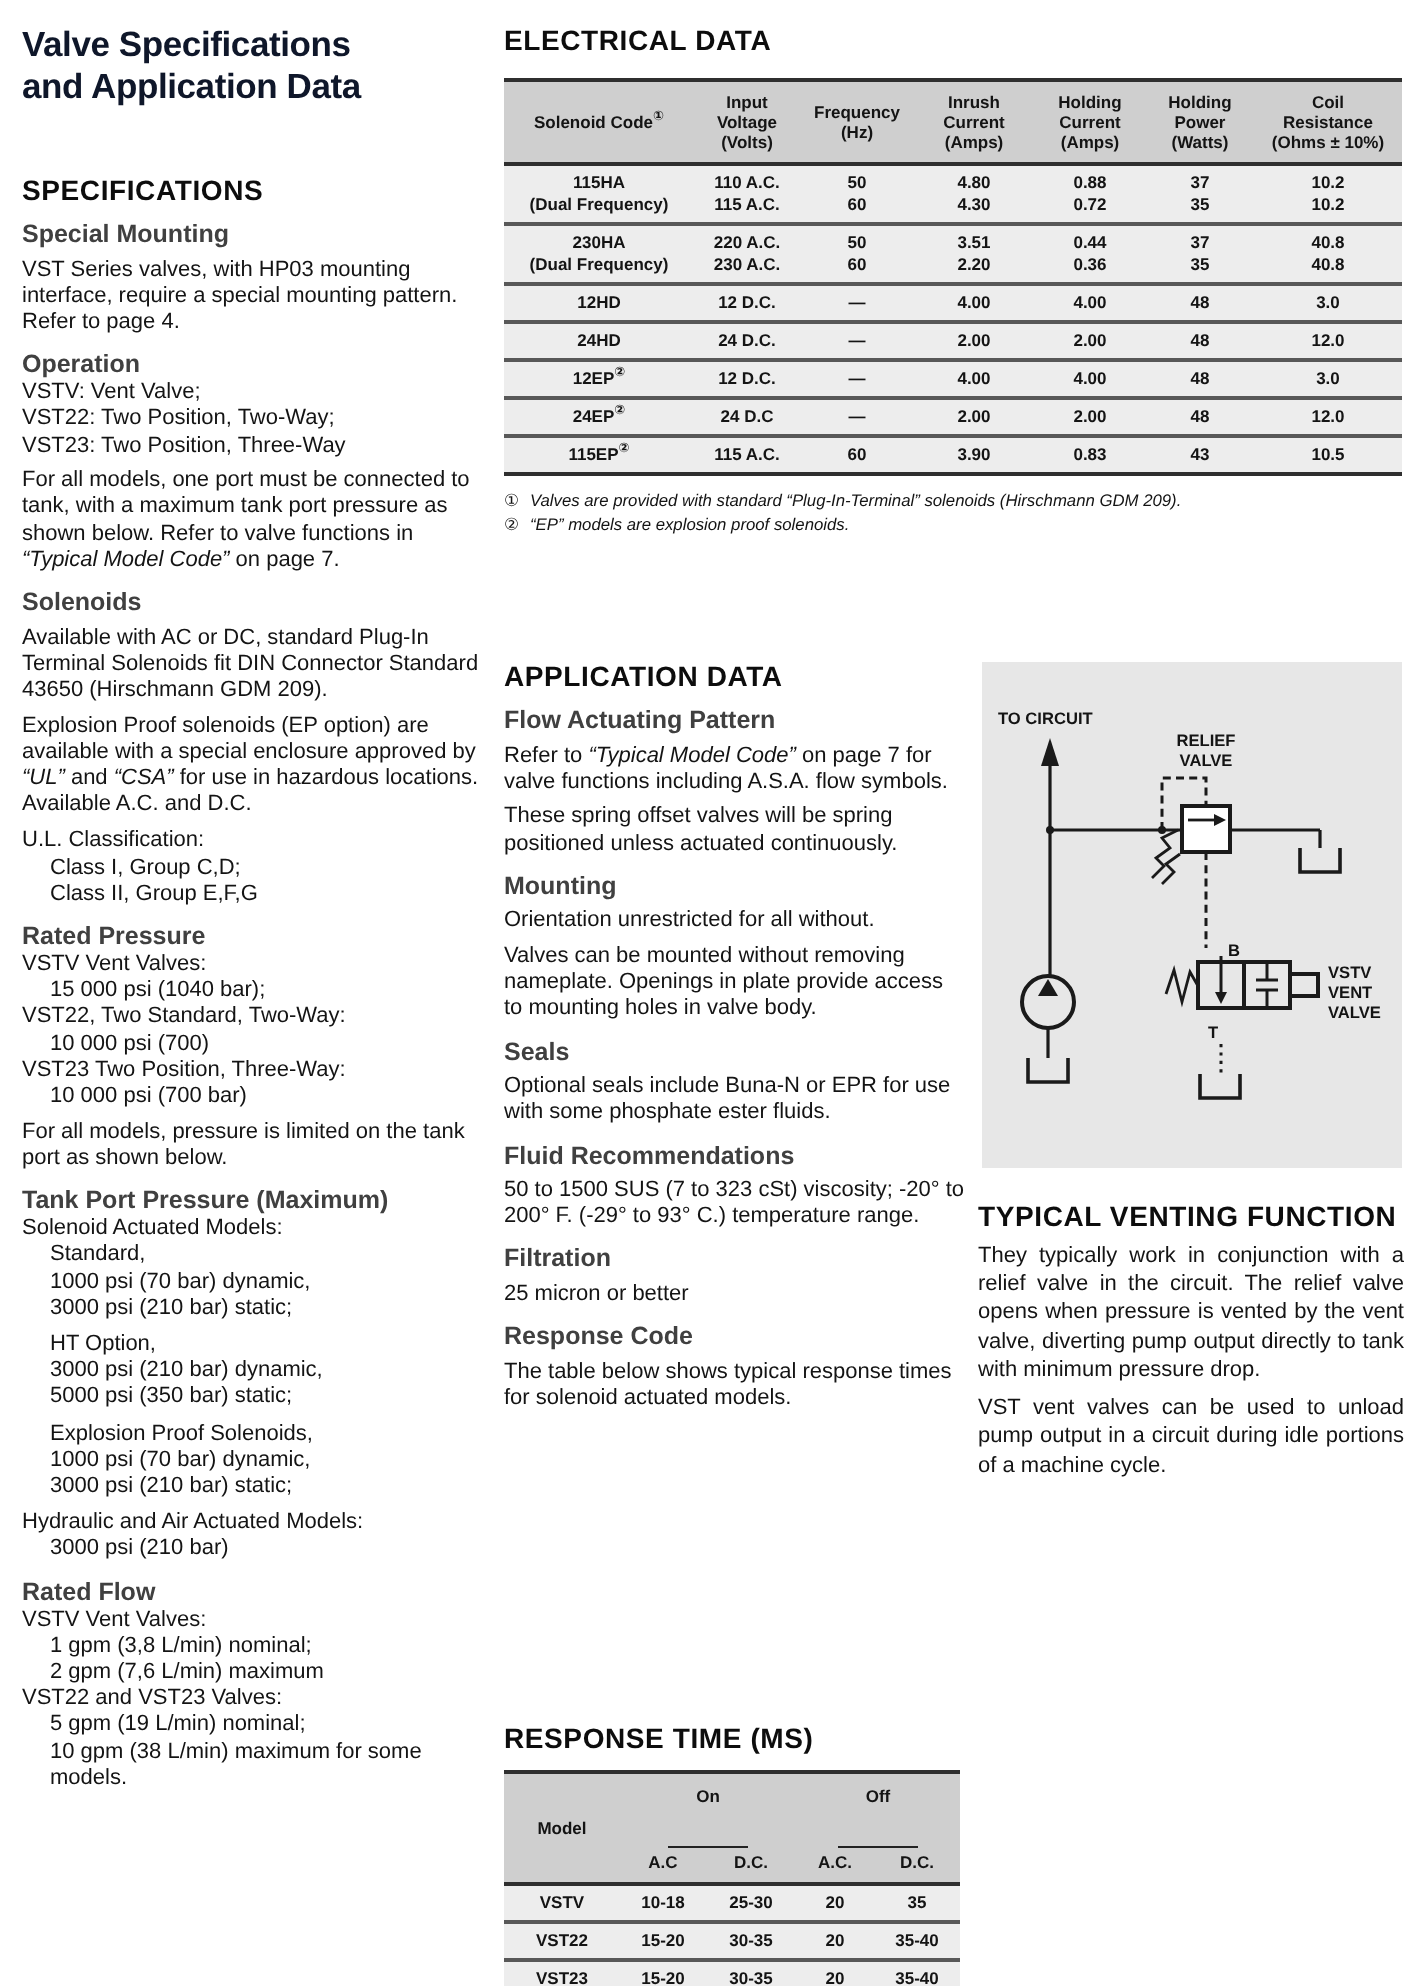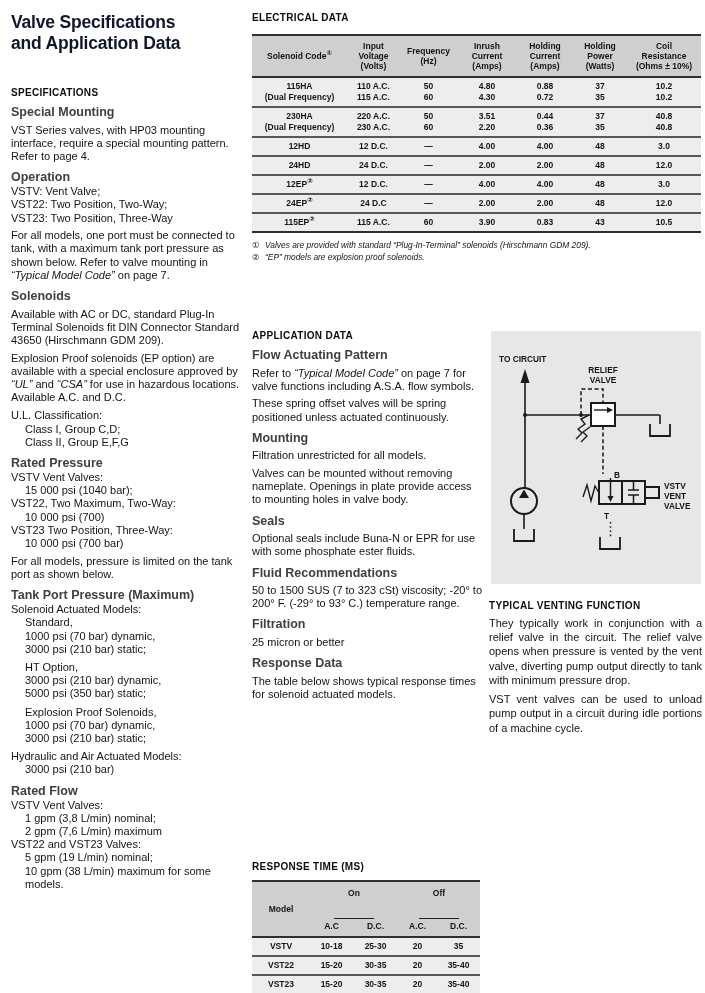--- a/index.html
+++ b/index.html
@@ -9,21 +9,21 @@
     outline:1px solid #c9c9c9;overflow:hidden;
   }
   .col-left{position:absolute;left:11px;top:10px;width:230px;}
   .elec-sec{position:absolute;left:252px;top:12px;width:449px;}
   .app-col{position:absolute;left:252px;top:330px;width:231px;}
   .diagram{position:absolute;left:491px;top:331px;width:210px;height:253px;}
   .vent-col{position:absolute;left:489px;top:600px;width:213px;}
   .resp-sec{position:absolute;left:252px;top:861px;width:185px;}
 
   h1{font-size:17.5px;line-height:21px;margin:2px 0 0 0;font-weight:700;letter-spacing:-0.2px;color:#0f172a;}
-  h2{font-size:10px;margin:0 0 2px 0;font-weight:700;letter-spacing:0.3px;color:#0d0d0d;}
+  h2{font-size:14px;margin:0 0 2px 0;font-weight:700;letter-spacing:0.3px;color:#0d0d0d;}
   .col-left h2{margin-top:33px;}
   h3{font-size:12.5px;margin:7px 0 1px 0;font-weight:700;color:#404040;}
   p{font-size:11px;line-height:13.2px;margin:4.5px 0;}
   .lines{font-size:11px;line-height:13.2px;}
   .lines .ind{padding-left:14px;}
   .grp{margin-bottom:5px;}
   .just{text-align:justify;line-height:14.4px;}
 
   table.data{border-collapse:collapse;table-layout:fixed;background:#ededed;
     border-top:2px solid #2f2f2f;border-bottom:2px solid #2f2f2f;font-weight:700;}
@@ -58,36 +58,36 @@
 
   <h3>Special Mounting</h3>
   <p>VST Series valves, with HP03 mounting interface, require a special mounting pattern. Refer to page 4.</p>
 
   <h3>Operation</h3>
   <div class="lines">
     <div>VSTV: Vent Valve;</div>
     <div>VST22: Two Position, Two-Way;</div>
     <div>VST23: Two Position, Three-Way</div>
   </div>
-  <p><span>For all models, one port must be connected to tank, with a maximum tank port pressure as shown below. Refer to valve mounting in </span><em>“Typical Model Code”</em><span> on page 7.</span></p>
+  <p><span>For all models, one port must be connected to tank, with a maximum tank port pressure as shown below. Refer to valve functions in </span><em>“Typical Model Code”</em><span> on page 7.</span></p>
 
   <h3>Solenoids</h3>
   <p>Available with AC or DC, standard Plug-In Terminal Solenoids fit DIN Connector Standard 43650 (Hirschmann GDM 209).</p>
   <p><span>Explosion Proof solenoids (EP option) are available with a special enclosure approved by </span><em>“UL”</em><span> and </span><em>“CSA”</em><span> for use in hazardous locations. Available A.C. and D.C.</span></p>
   <div class="lines" style="margin-top:5px;">
     <div>U.L. Classification:</div>
     <div class="ind">Class I, Group C,D;</div>
     <div class="ind">Class II, Group E,F,G</div>
   </div>
 
   <h3>Rated Pressure</h3>
   <div class="lines">
     <div>VSTV Vent Valves:</div>
     <div class="ind">15 000 psi (1040 bar);</div>
-    <div>VST22, Two Maximum, Two-Way:</div>
+    <div>VST22, Two Standard, Two-Way:</div>
     <div class="ind">10 000 psi (700)</div>
     <div>VST23 Two Position, Three-Way:</div>
     <div class="ind">10 000 psi (700 bar)</div>
   </div>
   <p>For all models, pressure is limited on the tank port as shown below.</p>
 
   <h3>Tank Port Pressure (Maximum)</h3>
   <div class="lines">
     <div>Solenoid Actuated Models:</div>
     <div class="ind grp">
@@ -247,33 +247,33 @@
 </div>
 
 <div class="app-col">
   <h2>APPLICATION DATA</h2>
 
   <h3>Flow Actuating Pattern</h3>
   <p><span>Refer to </span><em>“Typical Model Code”</em><span> on page 7 for valve functions including A.S.A. flow symbols.</span></p>
   <p>These spring offset valves will be spring positioned unless actuated continuously.</p>
 
   <h3>Mounting</h3>
-  <p>Filtration unrestricted for all models.</p>
+  <p>Orientation unrestricted for all without.</p>
   <p>Valves can be mounted without removing nameplate. Openings in plate provide access to mounting holes in valve body.</p>
 
   <h3>Seals</h3>
   <p>Optional seals include Buna-N or EPR for use with some phosphate ester fluids.</p>
 
   <h3>Fluid Recommendations</h3>
   <p>50 to 1500 SUS (7 to 323 cSt) viscosity; -20° to 200° F. (-29° to 93° C.) temperature range.</p>
 
   <h3>Filtration</h3>
   <p>25 micron or better</p>
 
-  <h3>Response Data</h3>
+  <h3>Response Code</h3>
   <p>The table below shows typical response times for solenoid actuated models.</p>
 </div>
 
 <div class="diagram">
   <svg class="dsvg" width="210" height="253" viewBox="0 0 210 253" xmlns="http://www.w3.org/2000/svg">
     <rect x="0" y="0" width="210" height="253" fill="#e7e7e7"></rect>
 
     <text x="8" y="31">TO CIRCUIT</text>
     <text x="112" y="42" text-anchor="middle">RELIEF</text>
     <text x="112" y="52" text-anchor="middle">VALVE</text>

